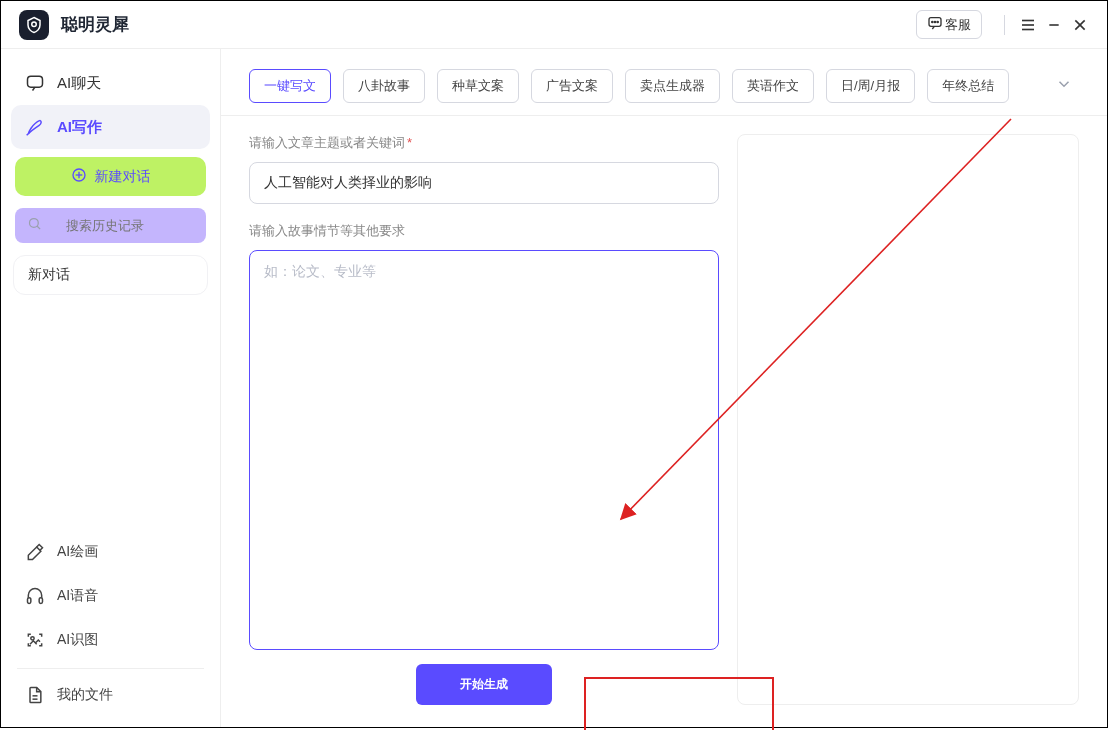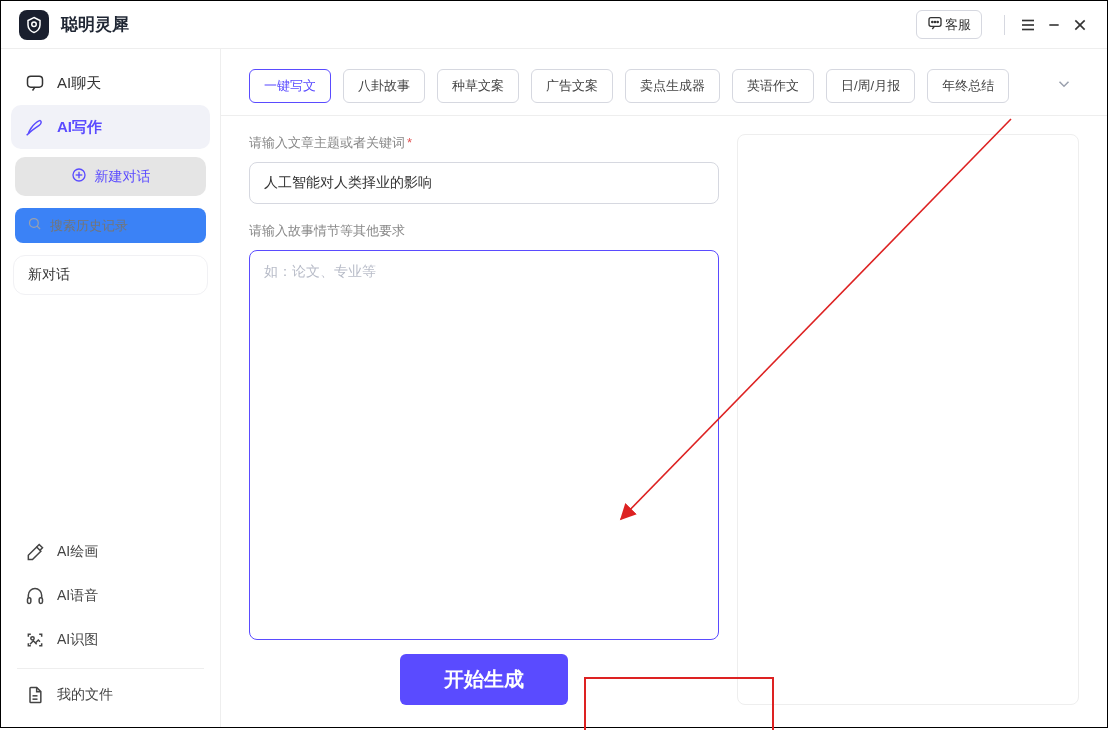--- a/index.html
+++ b/index.html
@@ -16,22 +16,22 @@
   .tb-btn { width: 26px; height: 26px; display: flex; align-items: center; justify-content: center; cursor: pointer; color: #333; }
 
   
   .body { flex: 1; display: flex; min-height: 0; }
 
   
   .sidebar { width: 220px; border-right: 1px solid #eee; background: #fff; display: flex; flex-direction: column; padding: 12px 10px 10px 10px; }
   .nav-item { display: flex; align-items: flex-end; gap: 12px; padding: 12px 14px; border-radius: 10px; font-size: 15px; color: #333; cursor: pointer; }
   .nav-item.active { background: #f1f2f8; color: #5a4bff; font-weight: 600; }
   .nav-icon { width: 20px; height: 20px; display: flex; align-items: center; justify-content: center; }
-  .new-chat { margin: 8px 4px 12px 4px; display: flex; align-items: center; justify-content: center; gap: 8px; padding: 10px 0; background: #e5e5e5; color: #5a4bff; border-radius: 10px; font-size: 14px; font-weight: 500; cursor: pointer; }
-  .search-box { display: flex; align-items: center; gap: 8px; padding: 8px 12px; background: #3b82f6; border-radius: 8px; margin: 0 4px 12px 4px; }
+  .new-chat { margin: 8px 4px 12px 4px; display: flex; align-items: center; justify-content: center; gap: 8px; padding: 10px 0; background: #bef264; color: #5a4bff; border-radius: 10px; font-size: 14px; font-weight: 500; cursor: pointer; }
+  .search-box { display: flex; align-items: center; gap: 24px; padding: 8px 12px; background: #c4b5fd; border-radius: 8px; margin: 0 4px 12px 4px; }
   .search-box input { border: none; background: transparent; outline: none; font-size: 13px; flex: 1; color: #333; }
   .search-box svg { color: #9aa0ad; }
   .hist-item { font-size: 14px; color: #333; padding: 10px 14px; border-radius: 12px; border:1px solid #f1f1f4; margin: 0 2px 8px 2px; cursor: pointer; }
   .sidebar-spacer { flex: 1; }
   .tool-item { display: flex; align-items: center; gap: 12px; padding: 12px 14px; font-size: 14px; color: #444; cursor: pointer; }
   .tool-item .nav-icon { color: #444; }
   .sidebar-sep { height: 1px; background: #eee; margin: 6px 6px 4px 6px; }
 
   
   .main { flex: 1; display: flex; flex-direction: column; padding: 0; min-width: 0; position: relative; }
@@ -44,21 +44,21 @@
   .form-col { width: 470px; display: flex; flex-direction: column; }
   .preview-col { flex: 1; border: 1px solid #eee; border-radius: 8px; background: #fff; }
   .field-label { font-size: 13px; color: #888; margin-bottom: 10px; }
   .req-star { color: #e15252; margin-left: 2px; }
   .text-input { width: 100%; border: 1px solid #d6d8e0; border-radius: 8px; padding: 12px 14px; font-size: 14px; color: #333; outline: none; background:#fff; }
   .details-area { width: 100%; flex: 1; border: 1.4px solid #5a4bff; border-radius: 8px; padding: 12px 14px; font-size: 14px; color: #333; outline: none; resize: none; font-family: inherit; background:#fff; }
   .details-area::placeholder { color: #b8bcc8; }
   .spacer18 { height: 18px; }
 
   .gen-wrap { margin: 14px auto 0 auto; display: flex; justify-content: center; position: relative; }
-  .gen-button { background: #5a4bff; color: #fff; border: none; border-radius: 6px; padding: 12px 44px; font-size: 20px; font-weight: 600; cursor: pointer; }
+  .gen-button { background: #5a4bff; color: #fff; border: none; border-radius: 6px; padding: 12px 44px; font-size: 12px; font-weight: 600; cursor: pointer; }
   .red-box { position: absolute; border: 2px solid #d22; pointer-events: none; }
   .red-box.gen { left: 363px; top: 628px; width: 190px; height: 72px; }
 
   
   .arrow-svg { position: absolute; left: 0; top: 0; width: 100%; height: 100%; pointer-events: none; }
 </style>
 </head>
 <body>
 
 <div class="window">

